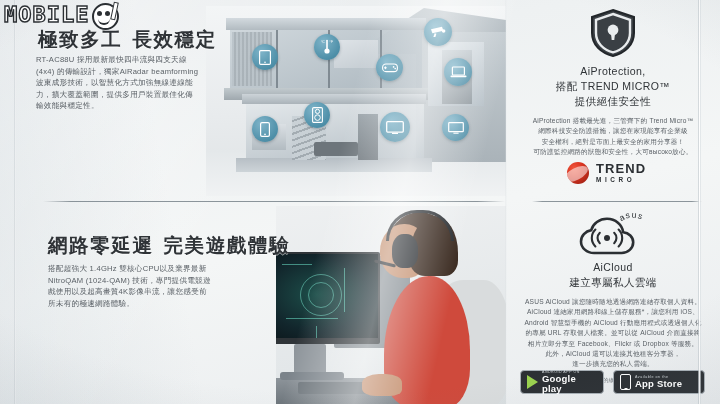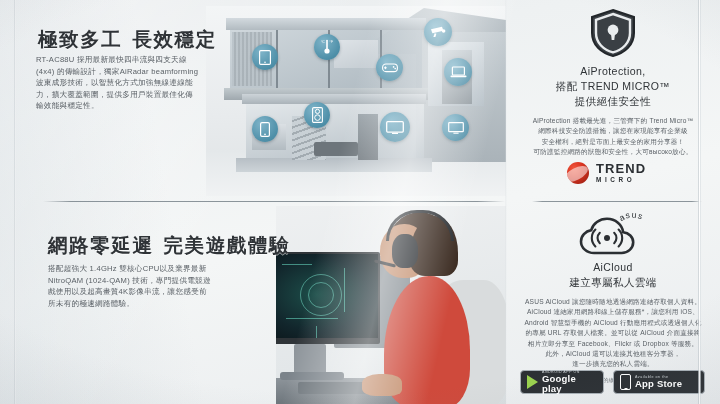--- a/index.html
+++ b/index.html
@@ -392,14 +392,21 @@
         </div>
       </div>
     </div>
   </div>
 
   <div class="seam-v b"></div>
   <div class="seam-v a"></div>
   <div class="sheen s1"></div>
   <div class="sheen vign"></div>
 
+  <div id="watermark">
+    <div class="wm-txt">MOBILE</div>
+    <div class="wm-face">
+      <div class="wm-smile"></div>
+    </div>
+    <div class="wm-tail"></div>
+  </div>
 
 </div>
 
 </body></html>

